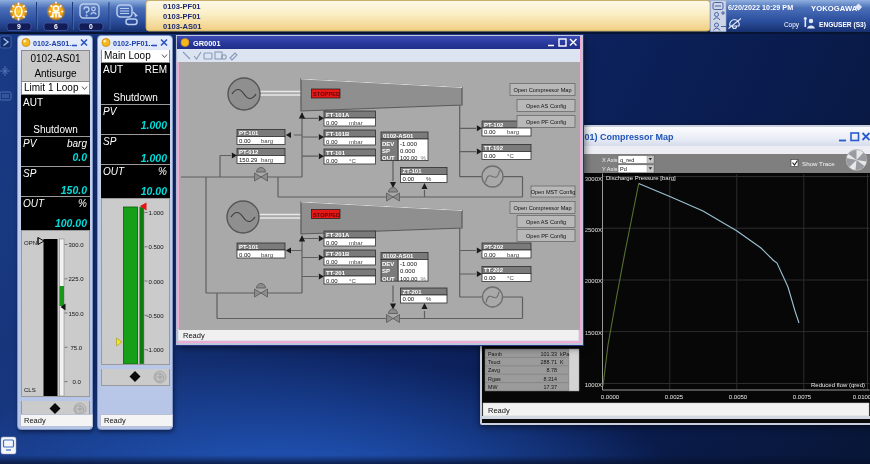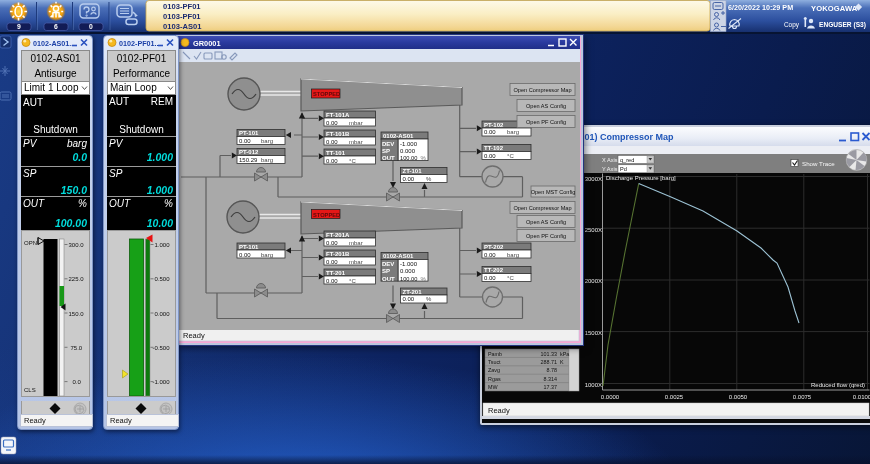--- a/index.html
+++ b/index.html
@@ -211,30 +211,29 @@
       <svg width="67" height="16">
           <path d="M33 2 l5.5 5.5 l-5.5 5.5 l-5.5 -5.5 Z" fill="#0a0a0a"></path>
       <circle cx="58" cy="8" r="6" fill="#c2c2c2" stroke="#aaa"></circle>
           <path d="M54 5 q4 -2 7 1 q2 4 -1 6 q-4 2 -6 -1 q-2 -3 0 -6 M55 8 h6 M58 5 v6" stroke="#9a9a9a" fill="none" stroke-width="0.7"></path>
         </svg>
     </div>
   </div>
   <div class="ready">Ready</div>
 </div>
 
-<div class="fp" style="left:103px;">
+<div class="fp" style="left:97px;">
   <svg class="tbar" width="74" height="13" viewBox="0 0 74 13">
     <circle cx="8" cy="6.5" r="4" fill="#f5b91e" stroke="#c88a10" stroke-width="0.8"></circle>
     <circle cx="6.8" cy="5.2" r="1.4" fill="#fde9a8"></circle>
     <text x="15" y="9.5" font-size="7.2" font-weight="bold" fill="#1a3fa6">0102-PF01...</text>
     <path d="M54 9.5 h5" stroke="#2a52c0" stroke-width="1.6"></path>
     <path d="M63 3.5 l6 6 M69 3.5 l-6 6" stroke="#2a52c0" stroke-width="1.6"></path>
   </svg>
   <div class="body">
-    <div class="hdr">0102-PF01<br>Performance</div>
     <div class="loop">Main Loop<svg style="position:absolute;right:1px;top:3px" width="7" height="6">
           <path d="M1 1.5 l2.5 3 l2.5 -3" fill="none" stroke="#555" stroke-width="1"></path>
         </svg></div>
     <div class="blk" style="height:41px;">
       <div class="row1">
           <span>AUT</span>
           <span>REM</span>
         </div>
       <div style="position:absolute;bottom:1px;width:100%;text-align:center;">Shutdown</div>
     </div>

